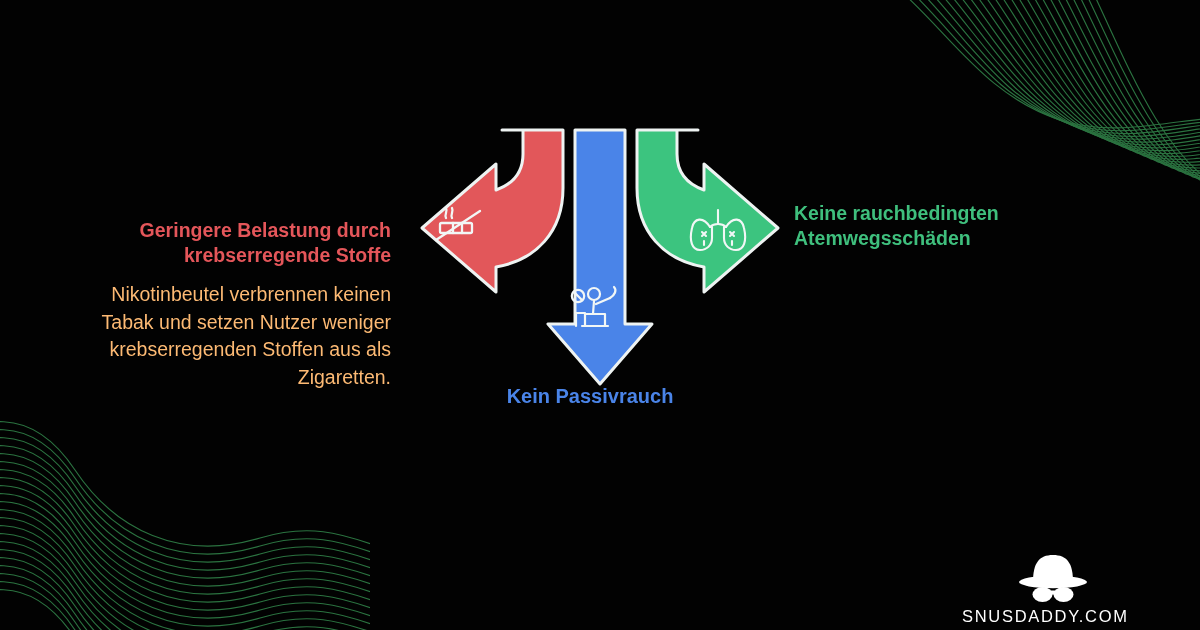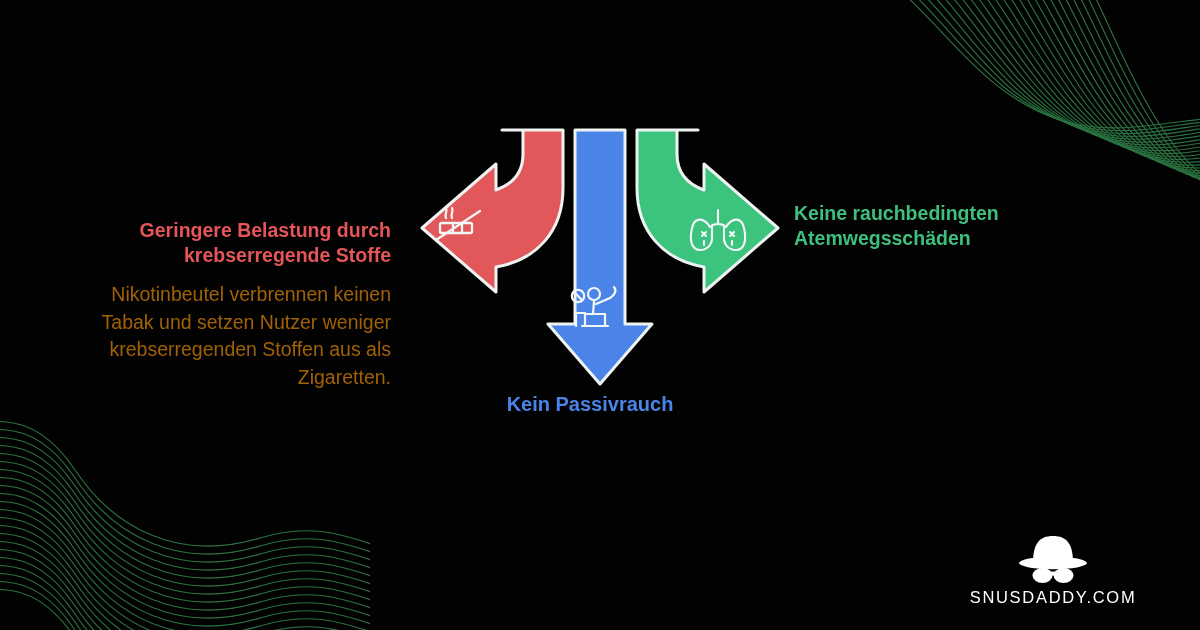--- a/index.html
+++ b/index.html
@@ -40,56 +40,55 @@
   
   .col { position:absolute; }
   .col-head {
     font-size:19.5px;
     font-weight:bold;
     line-height:1.28;
     margin-bottom:13px;
   }
   .col-body {
     font-size:19.5px;
-    color:#a16207;
+    color:#fdba74;
     line-height:1.42;
     font-weight:400;
   }
 
   .col-left {
     left:56px; top:218px; width:335px;
     text-align:right;
   }
   .col-left .col-head { color:#e4565a; }
 
   .col-center {
-    left:430px; top:392px; width:320px;
+    left:430px; top:384px; width:320px;
     text-align:center;
   }
   .col-center .col-head { color:#4a84e8; font-size:20px; margin-bottom:12px; }
 
   .col-right {
     left:794px; top:201px; width:330px;
     text-align:left;
   }
   .col-right .col-head { color:#3fbf7d; }
 
   
   .arrows {
     position:absolute;
     left:400px; top:128px;
     width:400px; height:260px;
   }
 
   
   .logo {
     position:absolute;
-    right:56px; bottom:23px;
+    right:56px; bottom:4px;
     width:182px;
-    text-align:center;
   }
   .logo-mark { display:block; margin:0 auto 4px; }
   .logo-text {
     color:#ffffff;
     font-size:16.5px;
     letter-spacing:1.7px;
     font-weight:400;
     font-family:"Liberation Sans", sans-serif;
   }
 </style>

